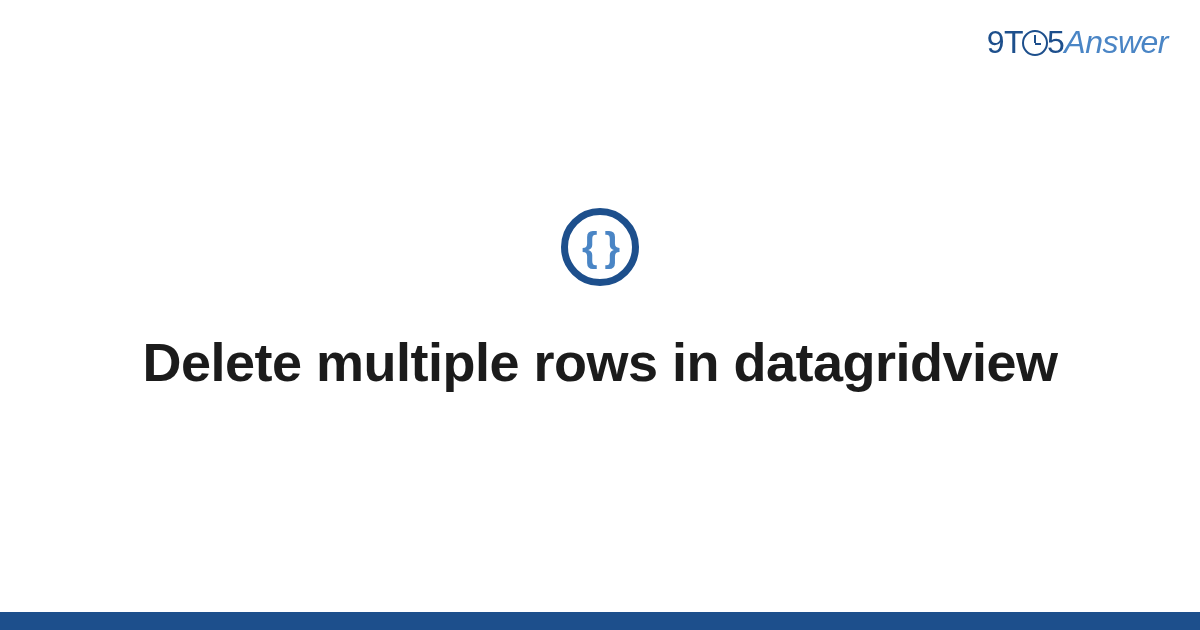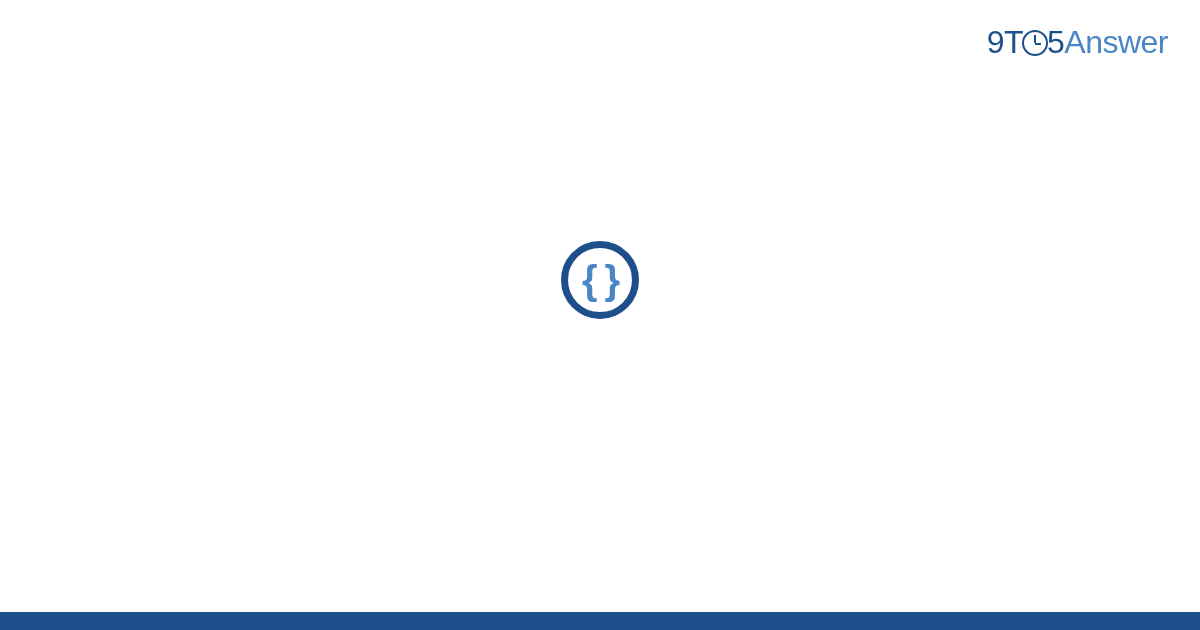--- a/index.html
+++ b/index.html
@@ -58,20 +58,21 @@
       top: 11px;
       left: 50%;
     }
     .logo-5 {
       color: #1d4f8c;
       font-weight: 500;
     }
     .logo-answer {
       color: #4a85c5;
       font-weight: 400;
+      font-style: italic;
     }
     .center-content {
       position: absolute;
       top: 48%;
       left: 50%;
       transform: translate(-50%, -50%);
       text-align: center;
       width: 90%;
     }
     .icon-circle {
@@ -112,15 +113,16 @@
 <body>
 
 <div class="logo">
   <span class="logo-9t">9T</span><span class="logo-clock"></span><span class="logo-5">5</span><span class="logo-answer">Answer</span>
 </div>
 
 <div class="center-content">
   <div class="icon-circle">
     <span class="braces">{ }</span>
   </div>
+  <h1 class="title">Delete multiple rows in datagridview</h1>
 </div>
 
 <div class="bottom-bar"></div>
 
 </body></html>

